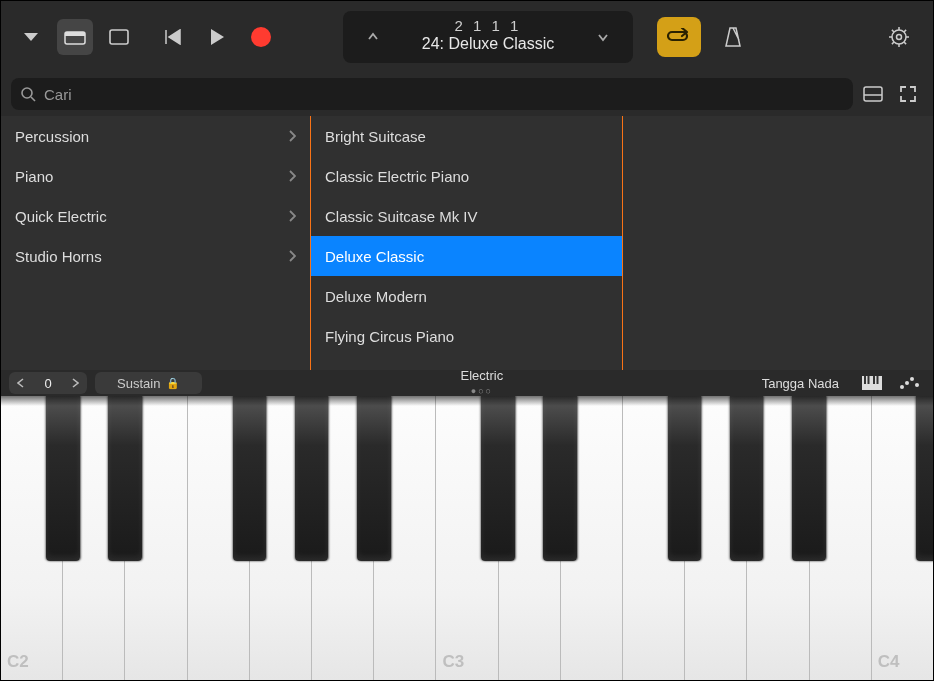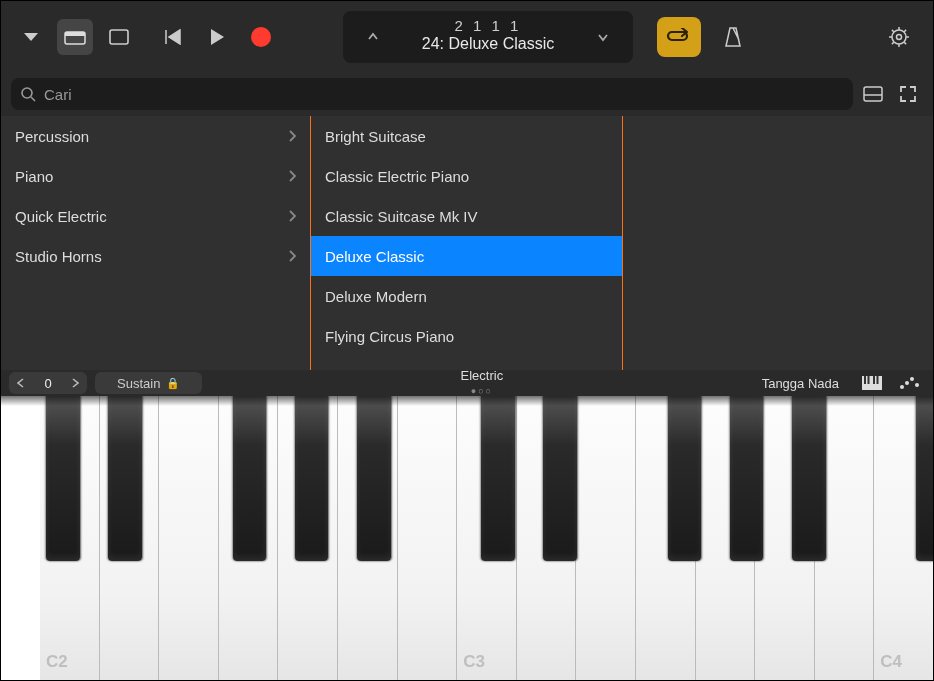--- a/index.html
+++ b/index.html
@@ -48,21 +48,21 @@
   .sustain-btn { background: #3a3a3a; border-radius: 6px; height: 22px; display: flex; align-items: center; padding: 0 22px; gap: 6px; }
   .lock-icon { color: #888; font-size: 11px; }
   .kb-center { flex: 1; text-align: center; }
   .gliss-label { font-size: 13px; color: #ddd; display: block; line-height: 1; }
   .dots { font-size: 9px; color: #888; letter-spacing: 2px; line-height: 1; }
   .tangga { color: #ddd; margin-right: 10px; }
   .kb-mode-btn { width: 30px; height: 22px; display: flex; align-items: center; justify-content: center; cursor: pointer; }
   
   
   .piano { flex: 1; position: relative; background: #fff; overflow: hidden; }
-  .white-keys { display: flex; height: 100%; width: 100%; padding-left: 39px; }
+  .white-keys { display: flex; height: 100%; width: 100%; }
   .white-key { flex: 1; background: linear-gradient(#fdfdfd 0%, #f2f2f2 70%, #e6e6e6 100%); border-right: 1px solid #bbb; position: relative; cursor: pointer; }
   .white-key:last-child { border-right: none; }
   .key-label { position: absolute; bottom: 8px; left: 6px; color: #bfbfbf; font-size: 17px; font-weight: 600; }
   .black-keys { position: absolute; top: 0; left: 0; right: 0; height: 58%; pointer-events: none; }
   .black-key { position: absolute; top: 0; width: 3.6%; height: 100%; background: linear-gradient(#555 0%, #2a2a2a 30%, #1a1a1a 100%); border-radius: 0 0 4px 4px; pointer-events: auto; cursor: pointer; box-shadow: 1px 0 2px rgba(0,0,0,0.6), -1px 0 2px rgba(0,0,0,0.4), inset 0 -4px 6px rgba(255,255,255,0.08); }
   .piano-top-shadow { position: absolute; top: 0; left: 0; right: 0; height: 10px; background: linear-gradient(rgba(0,0,0,0.55), rgba(0,0,0,0)); pointer-events: none; }
 </style>
 </head>
 <body>
 <div class="app">

